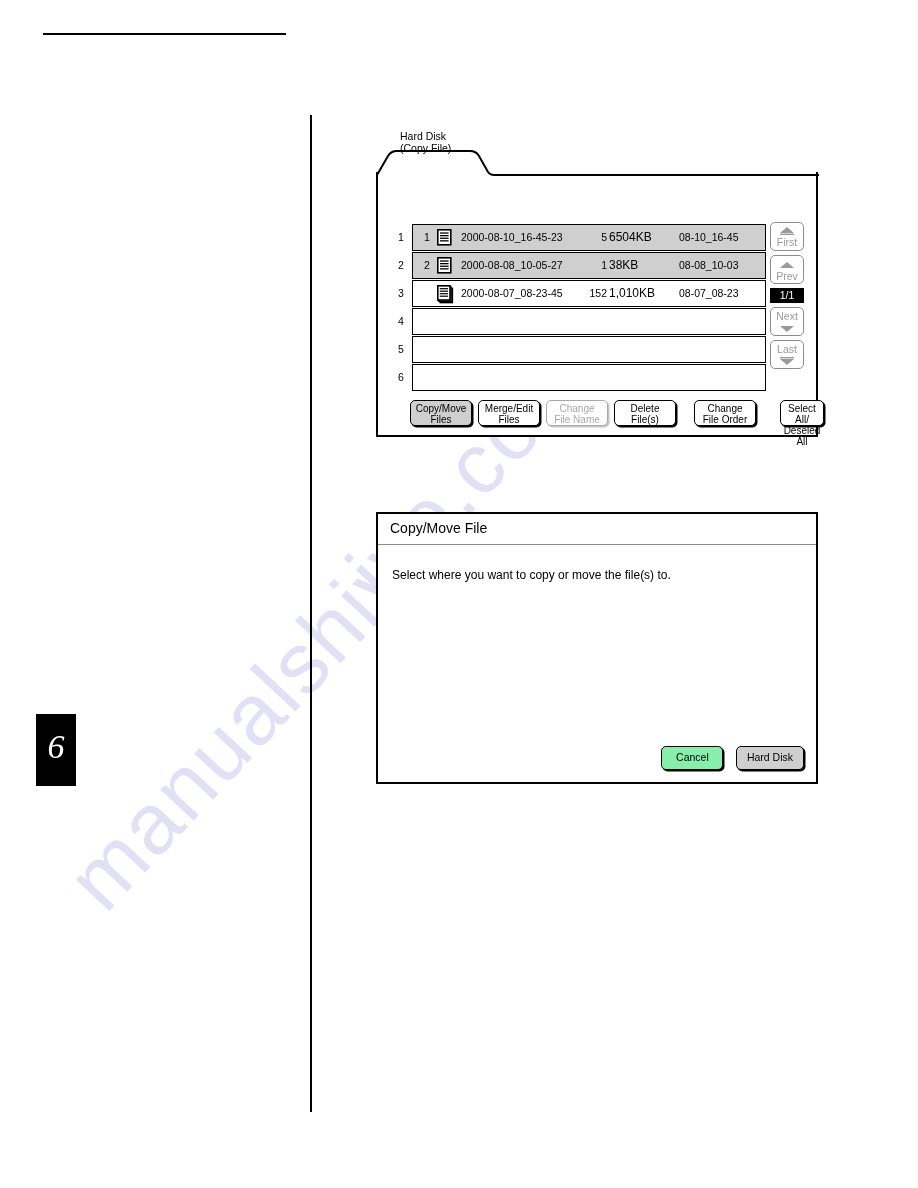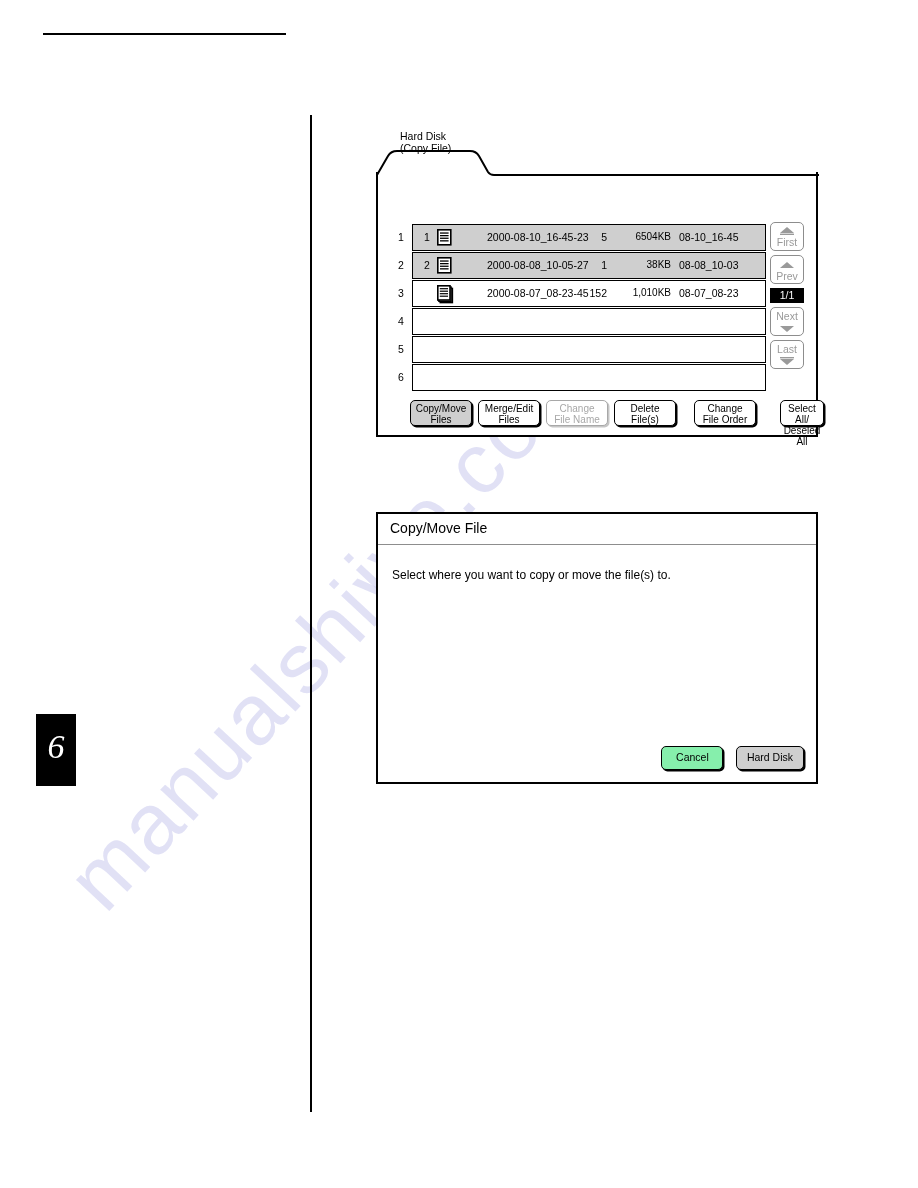--- a/index.html
+++ b/index.html
@@ -170,39 +170,38 @@
     top: 4px;
     width: 16px;
     height: 17px;
   }
   .fname {
     position: absolute;
     left: 48px; top: 0;
     height: 100%;
     line-height: 24px;
     font-size: 10.5px;
-    margin-left: 26px;
   }
   .pages {
     position: absolute;
     left: 150px; top: 0;
     width: 44px;
     height: 100%;
     line-height: 24px;
     font-size: 10.5px;
     text-align: right;
   }
   .dsize {
     position: absolute;
     left: 196px; top: 0;
     width: 62px;
     height: 100%;
     line-height: 24px;
-    font-size: 10px;
-    text-align: right;
+    font-size: 12px;
+    text-align: left;
   }
   .dtime {
     position: absolute;
     left: 266px; top: 0;
     width: 80px;
     height: 100%;
     line-height: 24px;
     font-size: 10.5px;
     text-align: left;
   }

